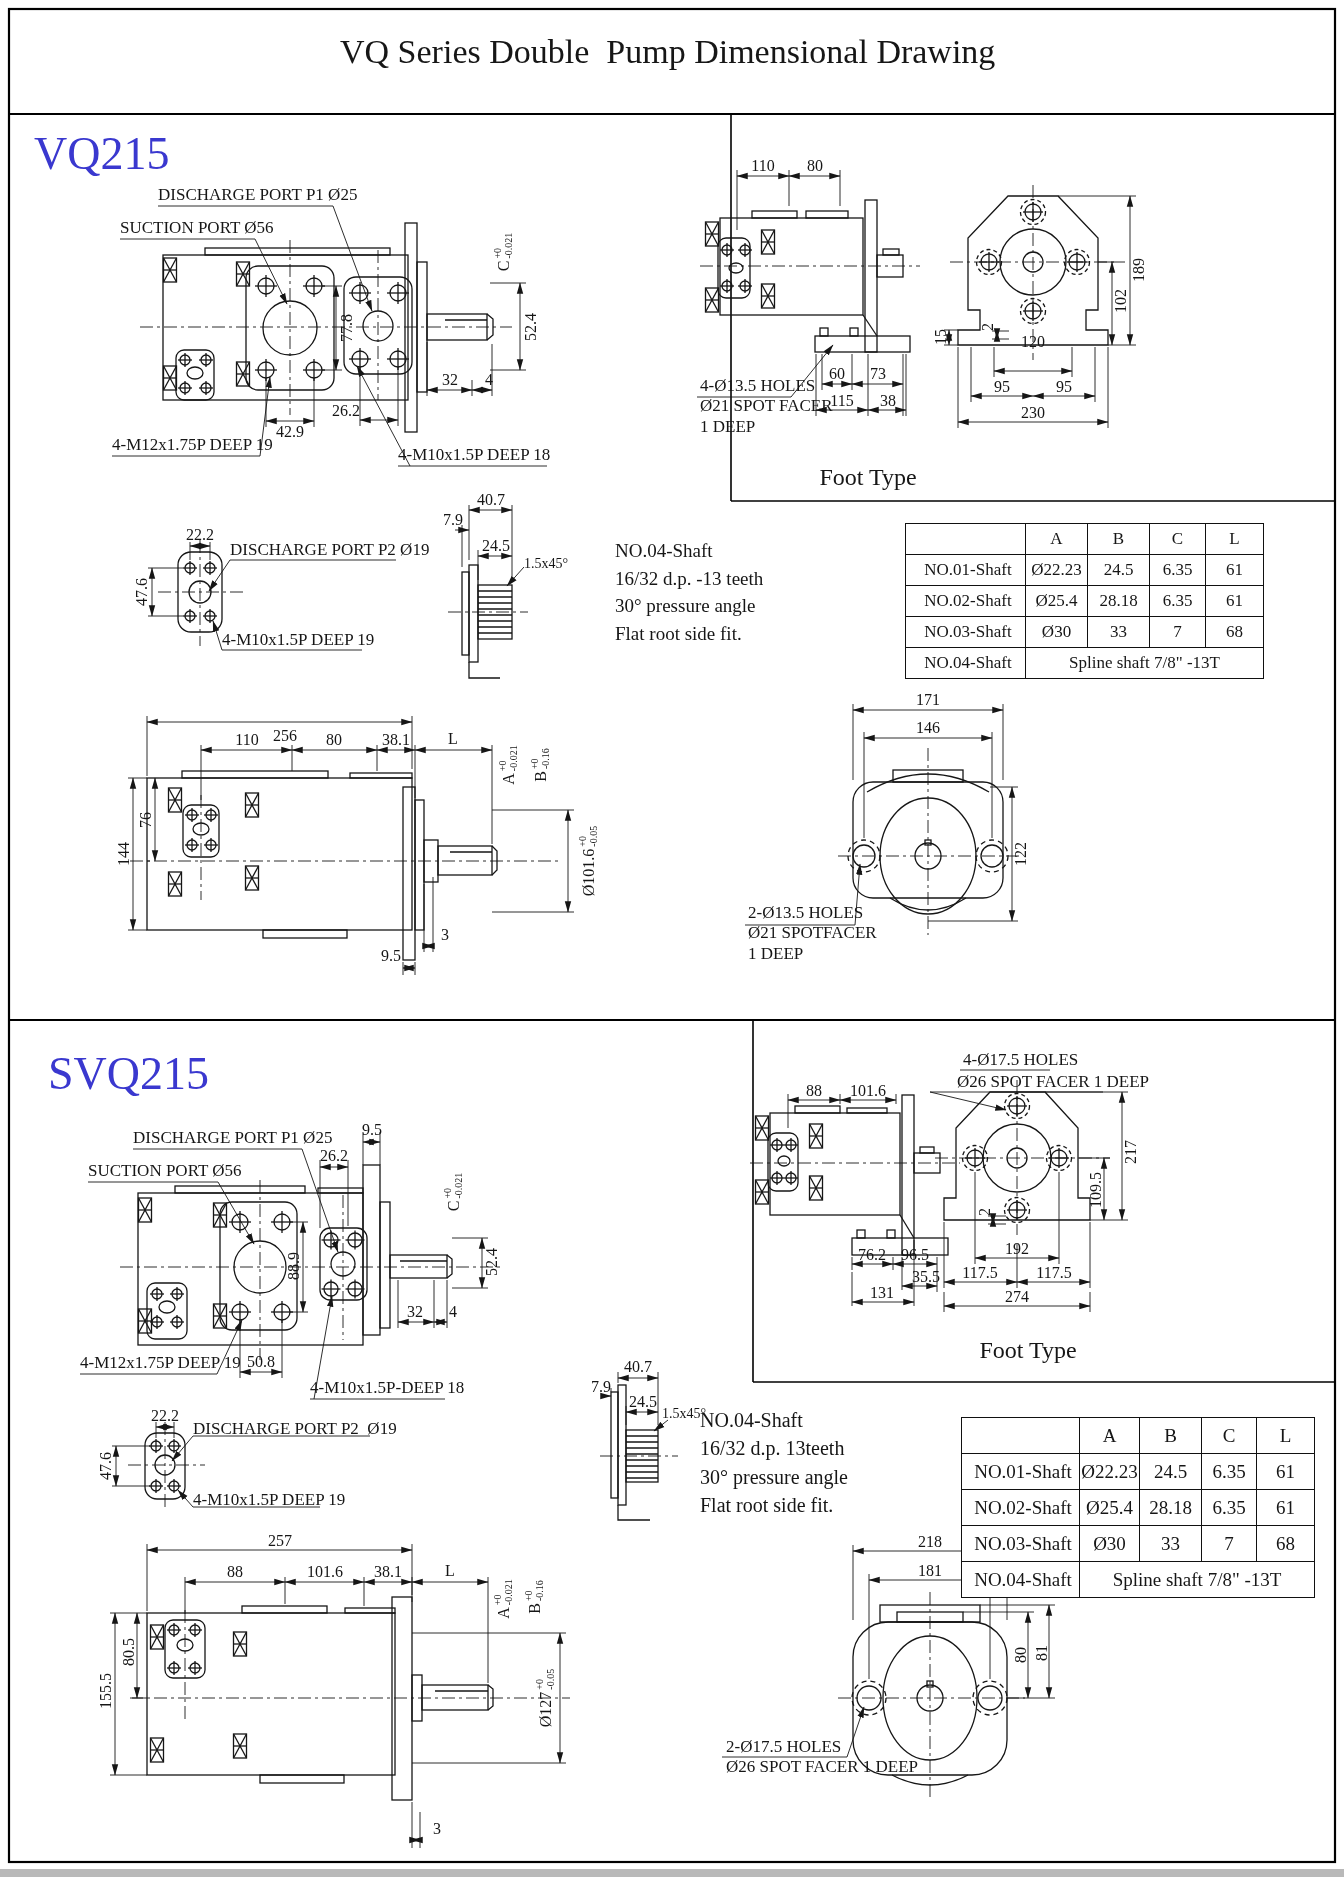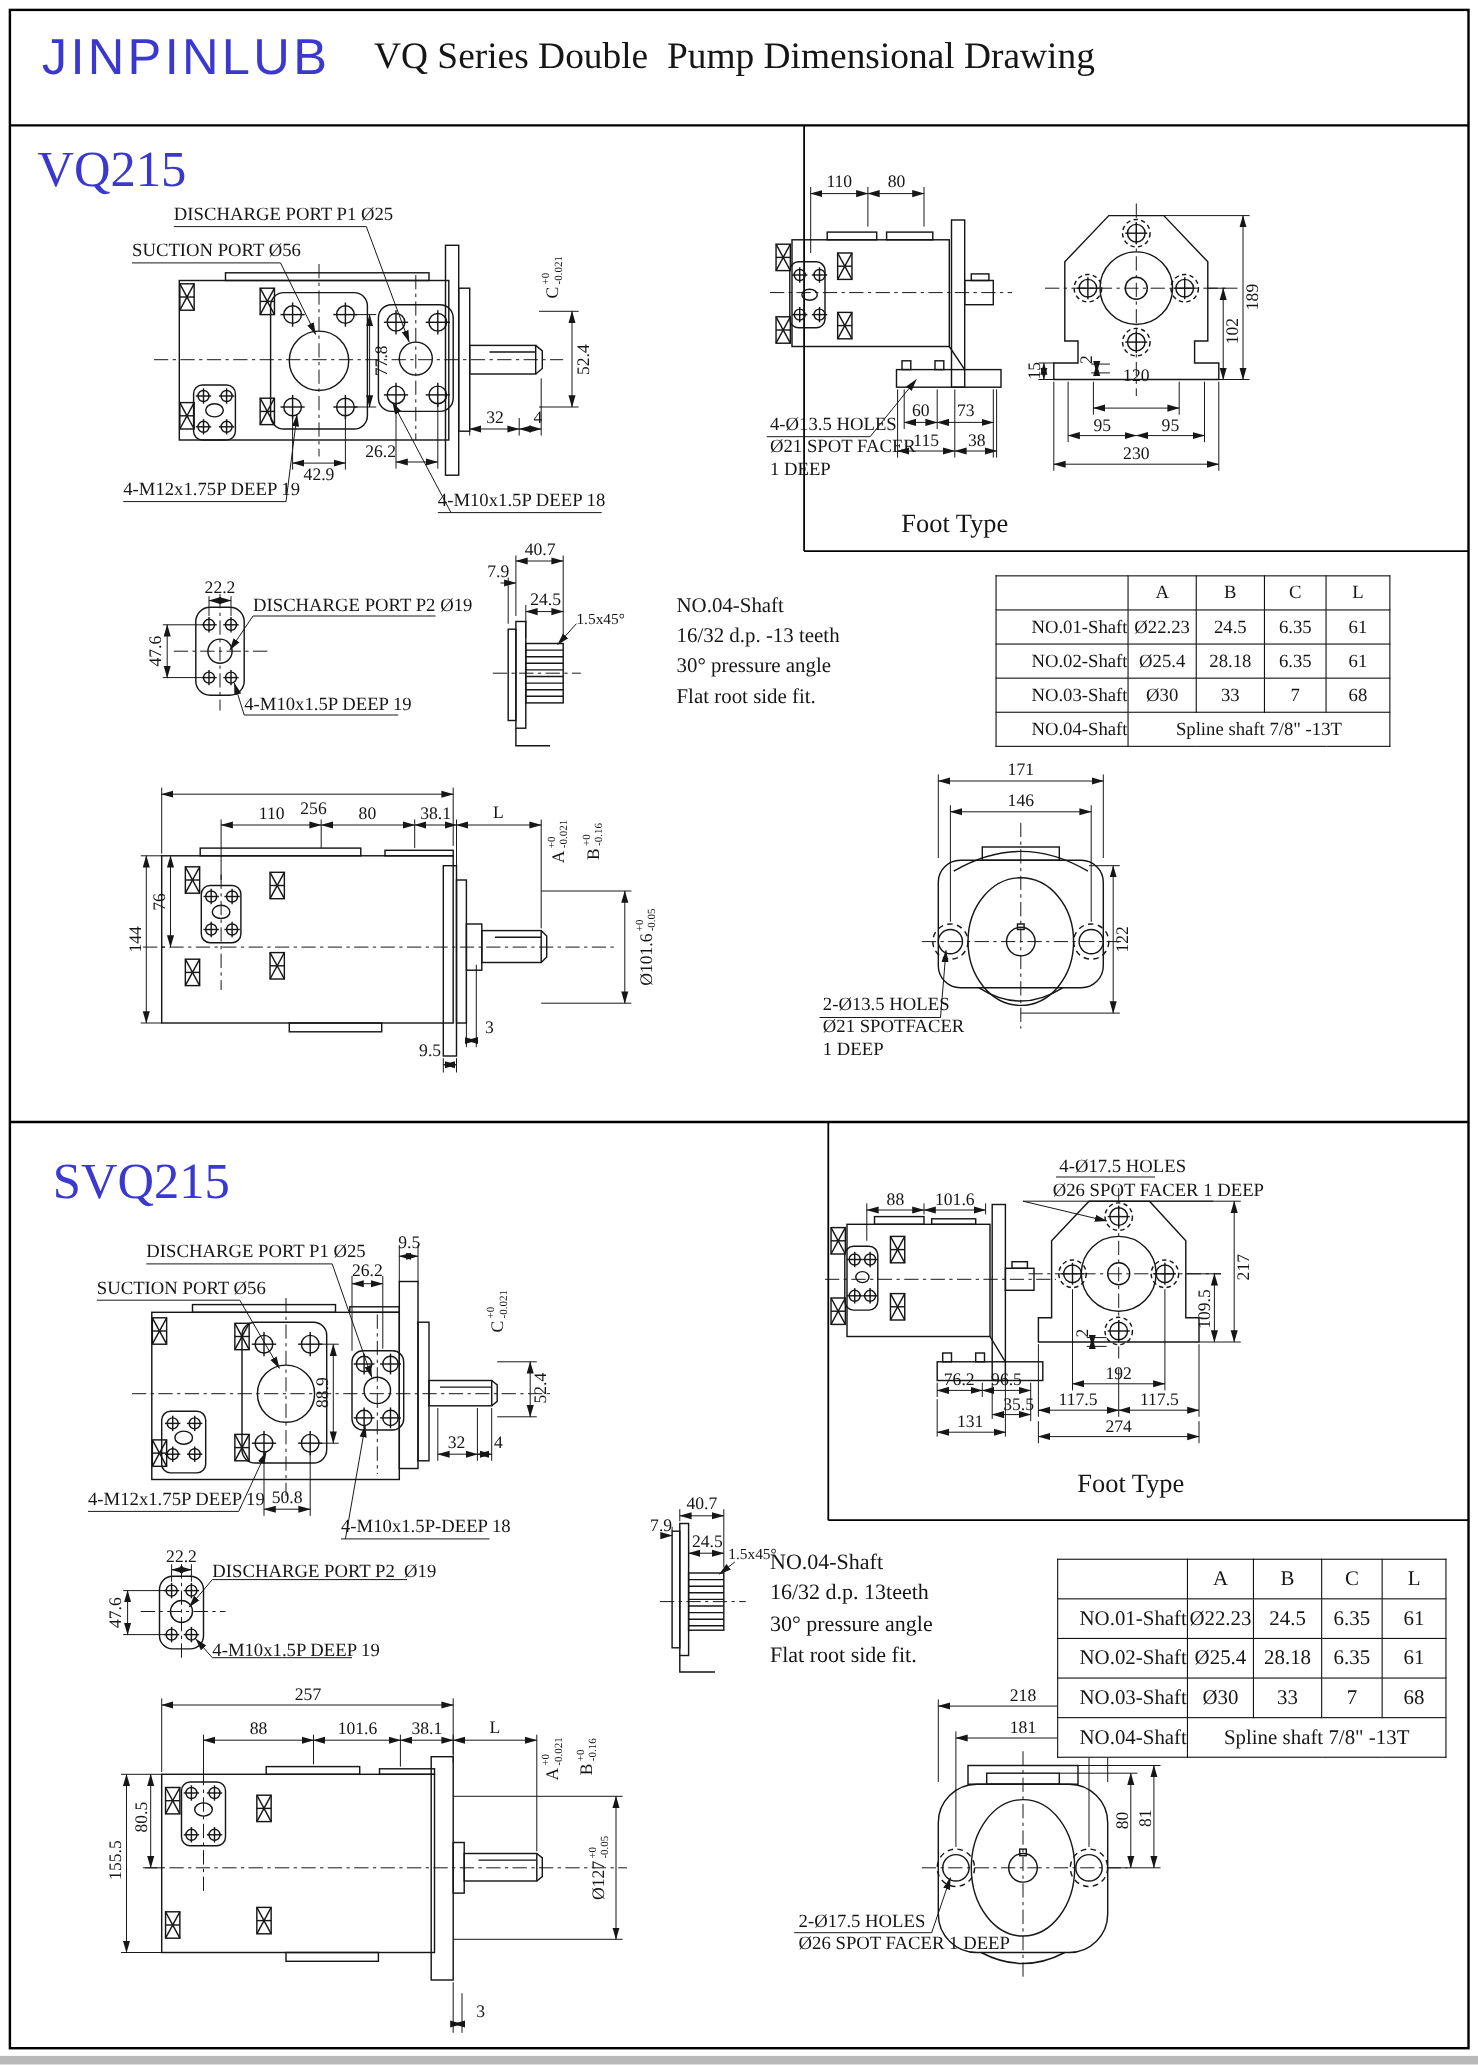--- a/index.html
+++ b/index.html
@@ -17,21 +17,21 @@
   .htitle{font-size:34px}
   .note{font-size:19px;line-height:1.45}
   .note2{font-size:20px;line-height:1.42}
   .cap{font-size:24px}
   .sm{font-size:14px}
   .tol{display:flex;align-items:center}
   .tol .frac{display:flex;flex-direction:column;font-size:10px;line-height:1.05;margin-left:2px;text-align:left}
   table.shaft{position:absolute;z-index:2;border-collapse:collapse;background:#fff;table-layout:fixed}
   table.shaft td,table.shaft th{border:1.7px solid #111;font-weight:400;text-align:center;padding:0;
         font-family:"Liberation Serif",serif;overflow:hidden}
-  table.shaft td:first-child{text-align:right;padding-left:5px}
+  table.shaft td:first-child{text-align:center;padding-left:5px}
   .tbl1{font-size:17px}.tbl1 tr{height:31px}
   .tbl2{font-size:19px}.tbl2 tr{height:36px}
   .graybar{position:absolute;left:0;top:1869px;width:1344px;height:8px;background:#b9b9b9;z-index:3}
 </style>
 </head>
 <body>
 
 <div class="page">
 
 <svg class="dwg" width="1344" height="1877" viewBox="0 0 1344 1877">
@@ -466,21 +466,20 @@
   <path d="M853,1620 V1545 M1007,1620 V1545 M869,1679 V1574 M990,1679 V1574 M963,1612 H1034 M980,1605 H1055 M1007,1698 H1055"></path>
   <line x1="853" y1="1551" x2="1007" y2="1551" marker-start="url(#ar)" marker-end="url(#ar)"></line>
   <line x1="869" y1="1580" x2="990" y2="1580" marker-start="url(#ar)" marker-end="url(#ar)"></line>
   <line x1="1028" y1="1612" x2="1028" y2="1698" marker-start="url(#ar)" marker-end="url(#ar)"></line>
   <line x1="1049" y1="1605" x2="1049" y2="1698" marker-start="url(#ar)" marker-end="url(#ar)"></line>
   <path d="M722,1757 H847"></path>
   <line x1="847" y1="1757" x2="864" y2="1707" marker-end="url(#ar)"></line>
 </g>
 </svg>
 
-<div class="t logo blue" style="left:38px;top:24px">JINPINLUB</div>
 <div class="t htitle" style="left:340px;top:32px">VQ Series Double  Pump Dimensional Drawing</div>
 
 <div class="t stitle blue" style="left:34px;top:126px">VQ215</div>
 
 <div class="t lead" style="left:158px;top:185px">DISCHARGE PORT P1 Ø25</div>
 <div class="t lead" style="left:120px;top:218px">SUCTION PORT Ø56</div>
 <div class="t lead" style="left:112px;top:435px">4-M12x1.75P DEEP 19</div>
 <div class="t lead" style="left:398px;top:445px">4-M10x1.5P DEEP 18</div>
 <div class="t c r" style="left:347px;top:328px">77.8</div>
 <div class="t c" style="left:290px;top:432px">42.9</div>

